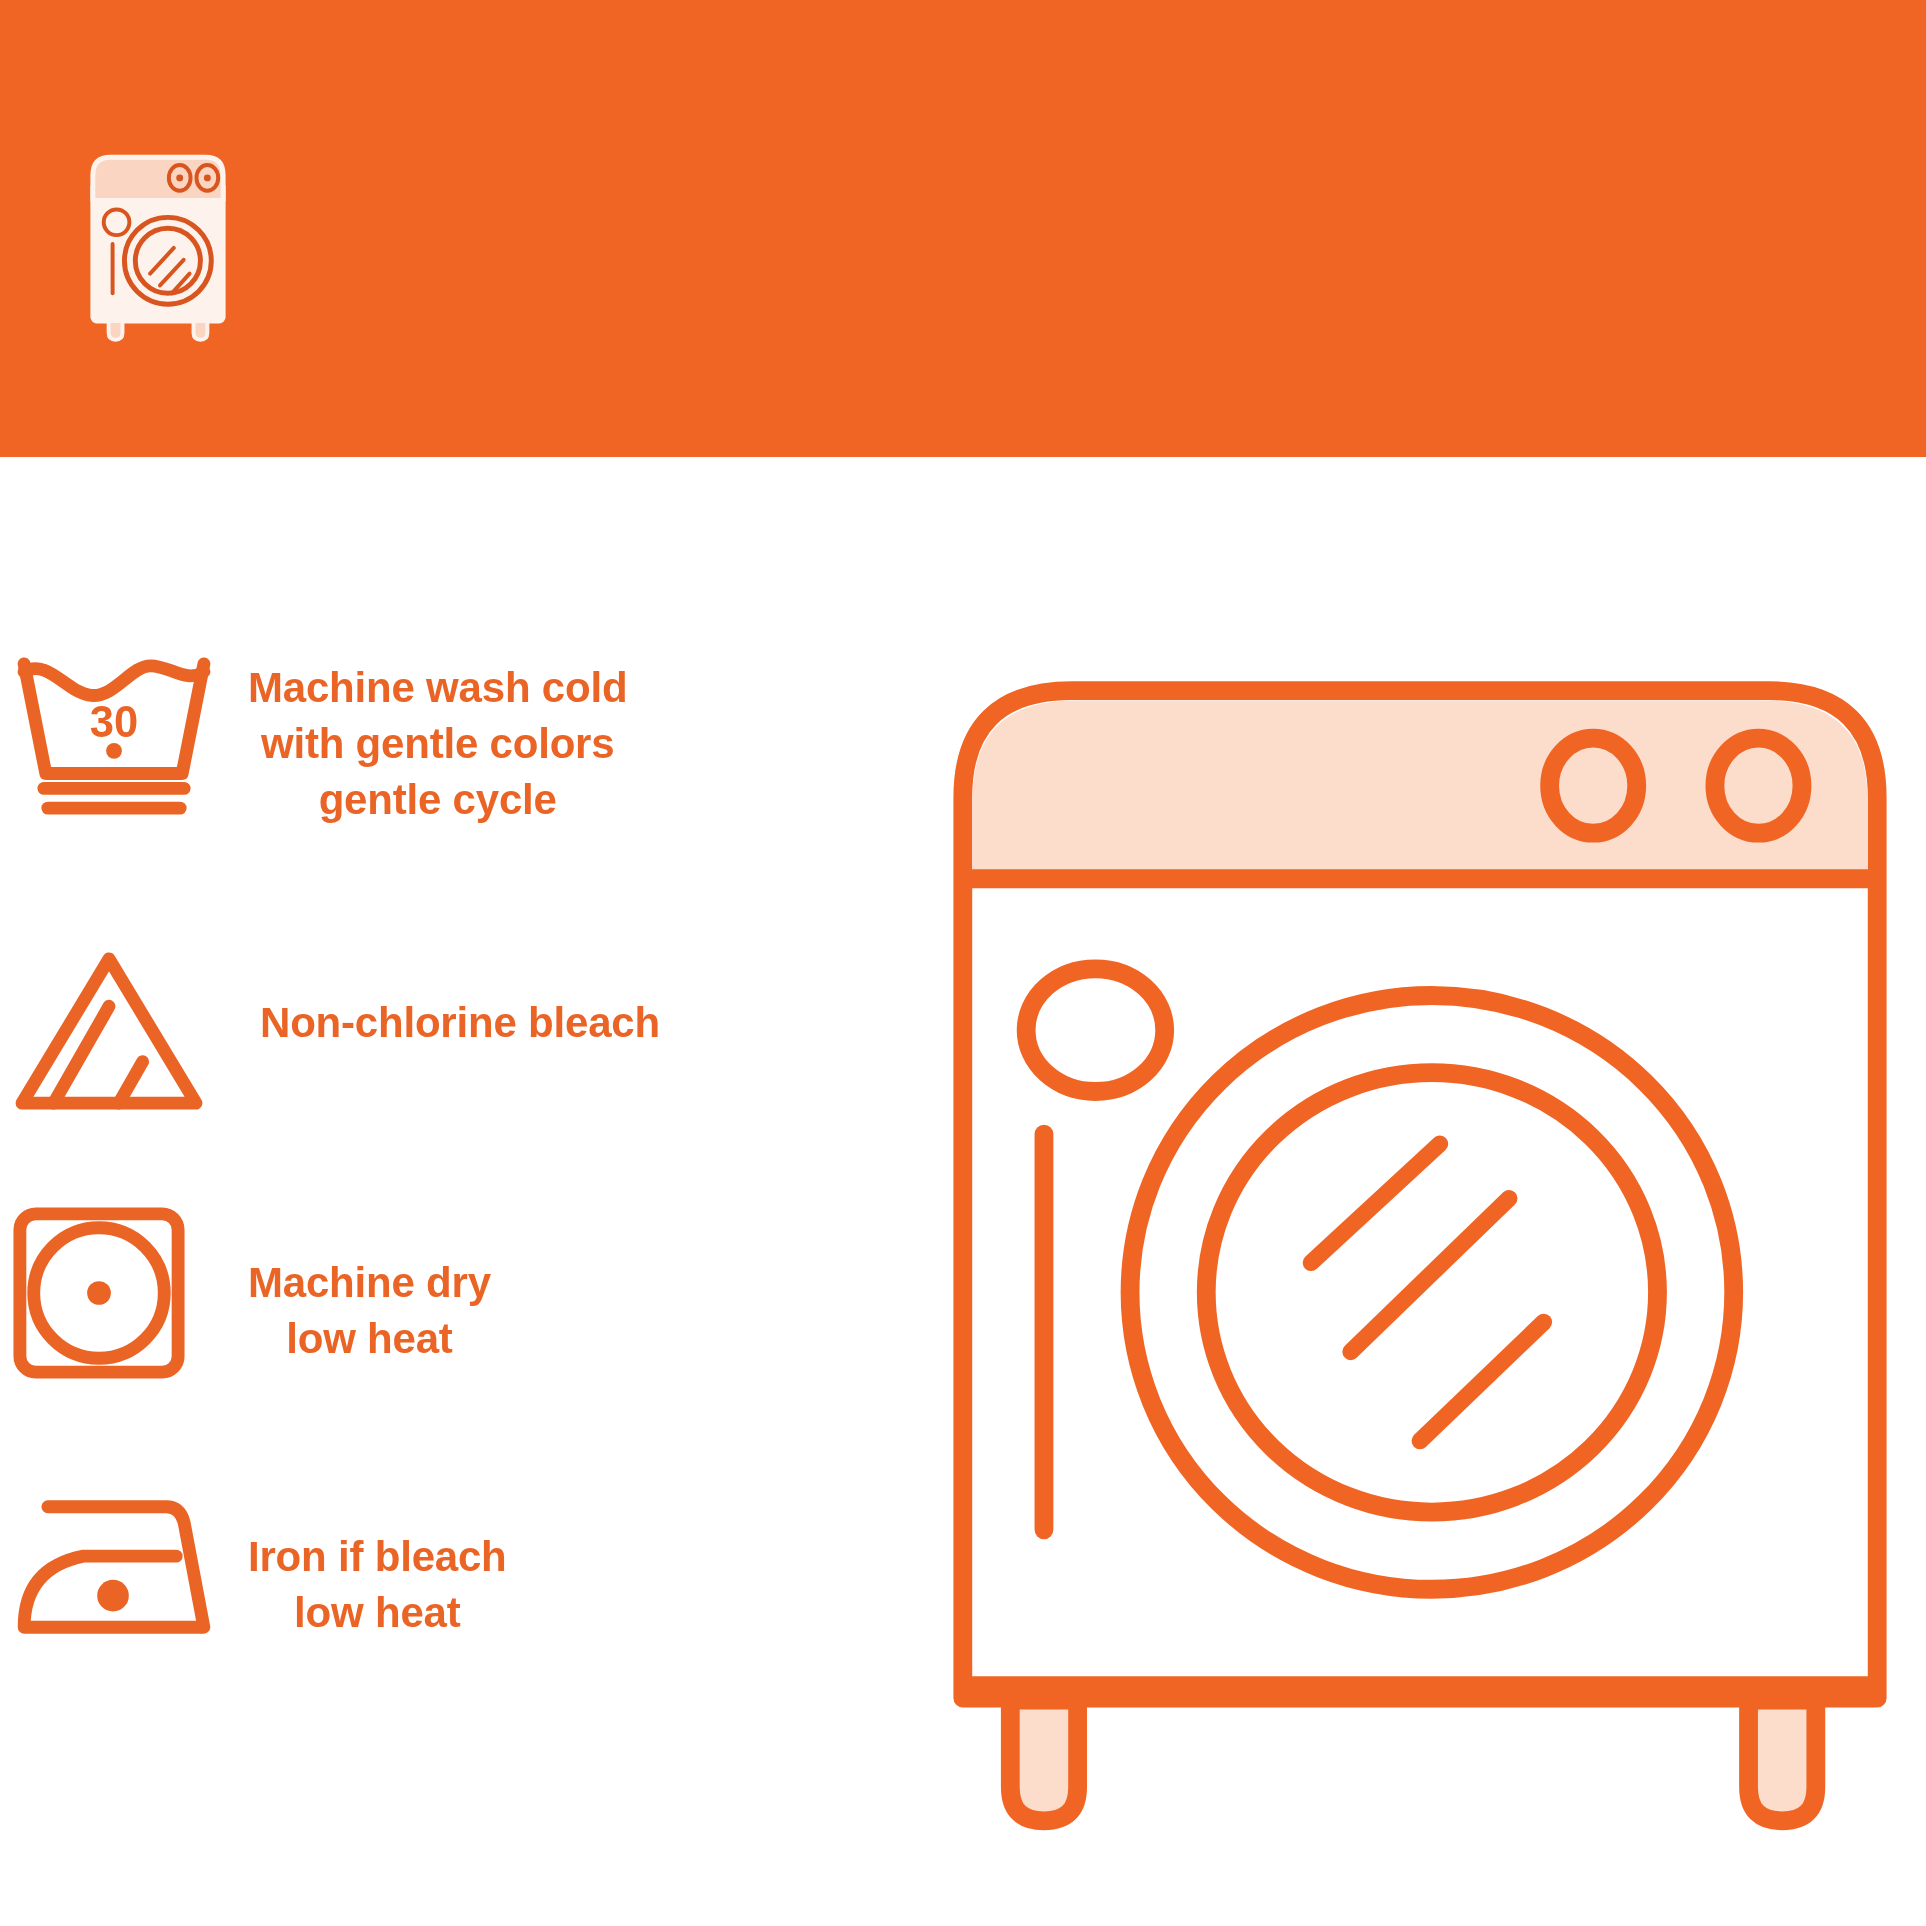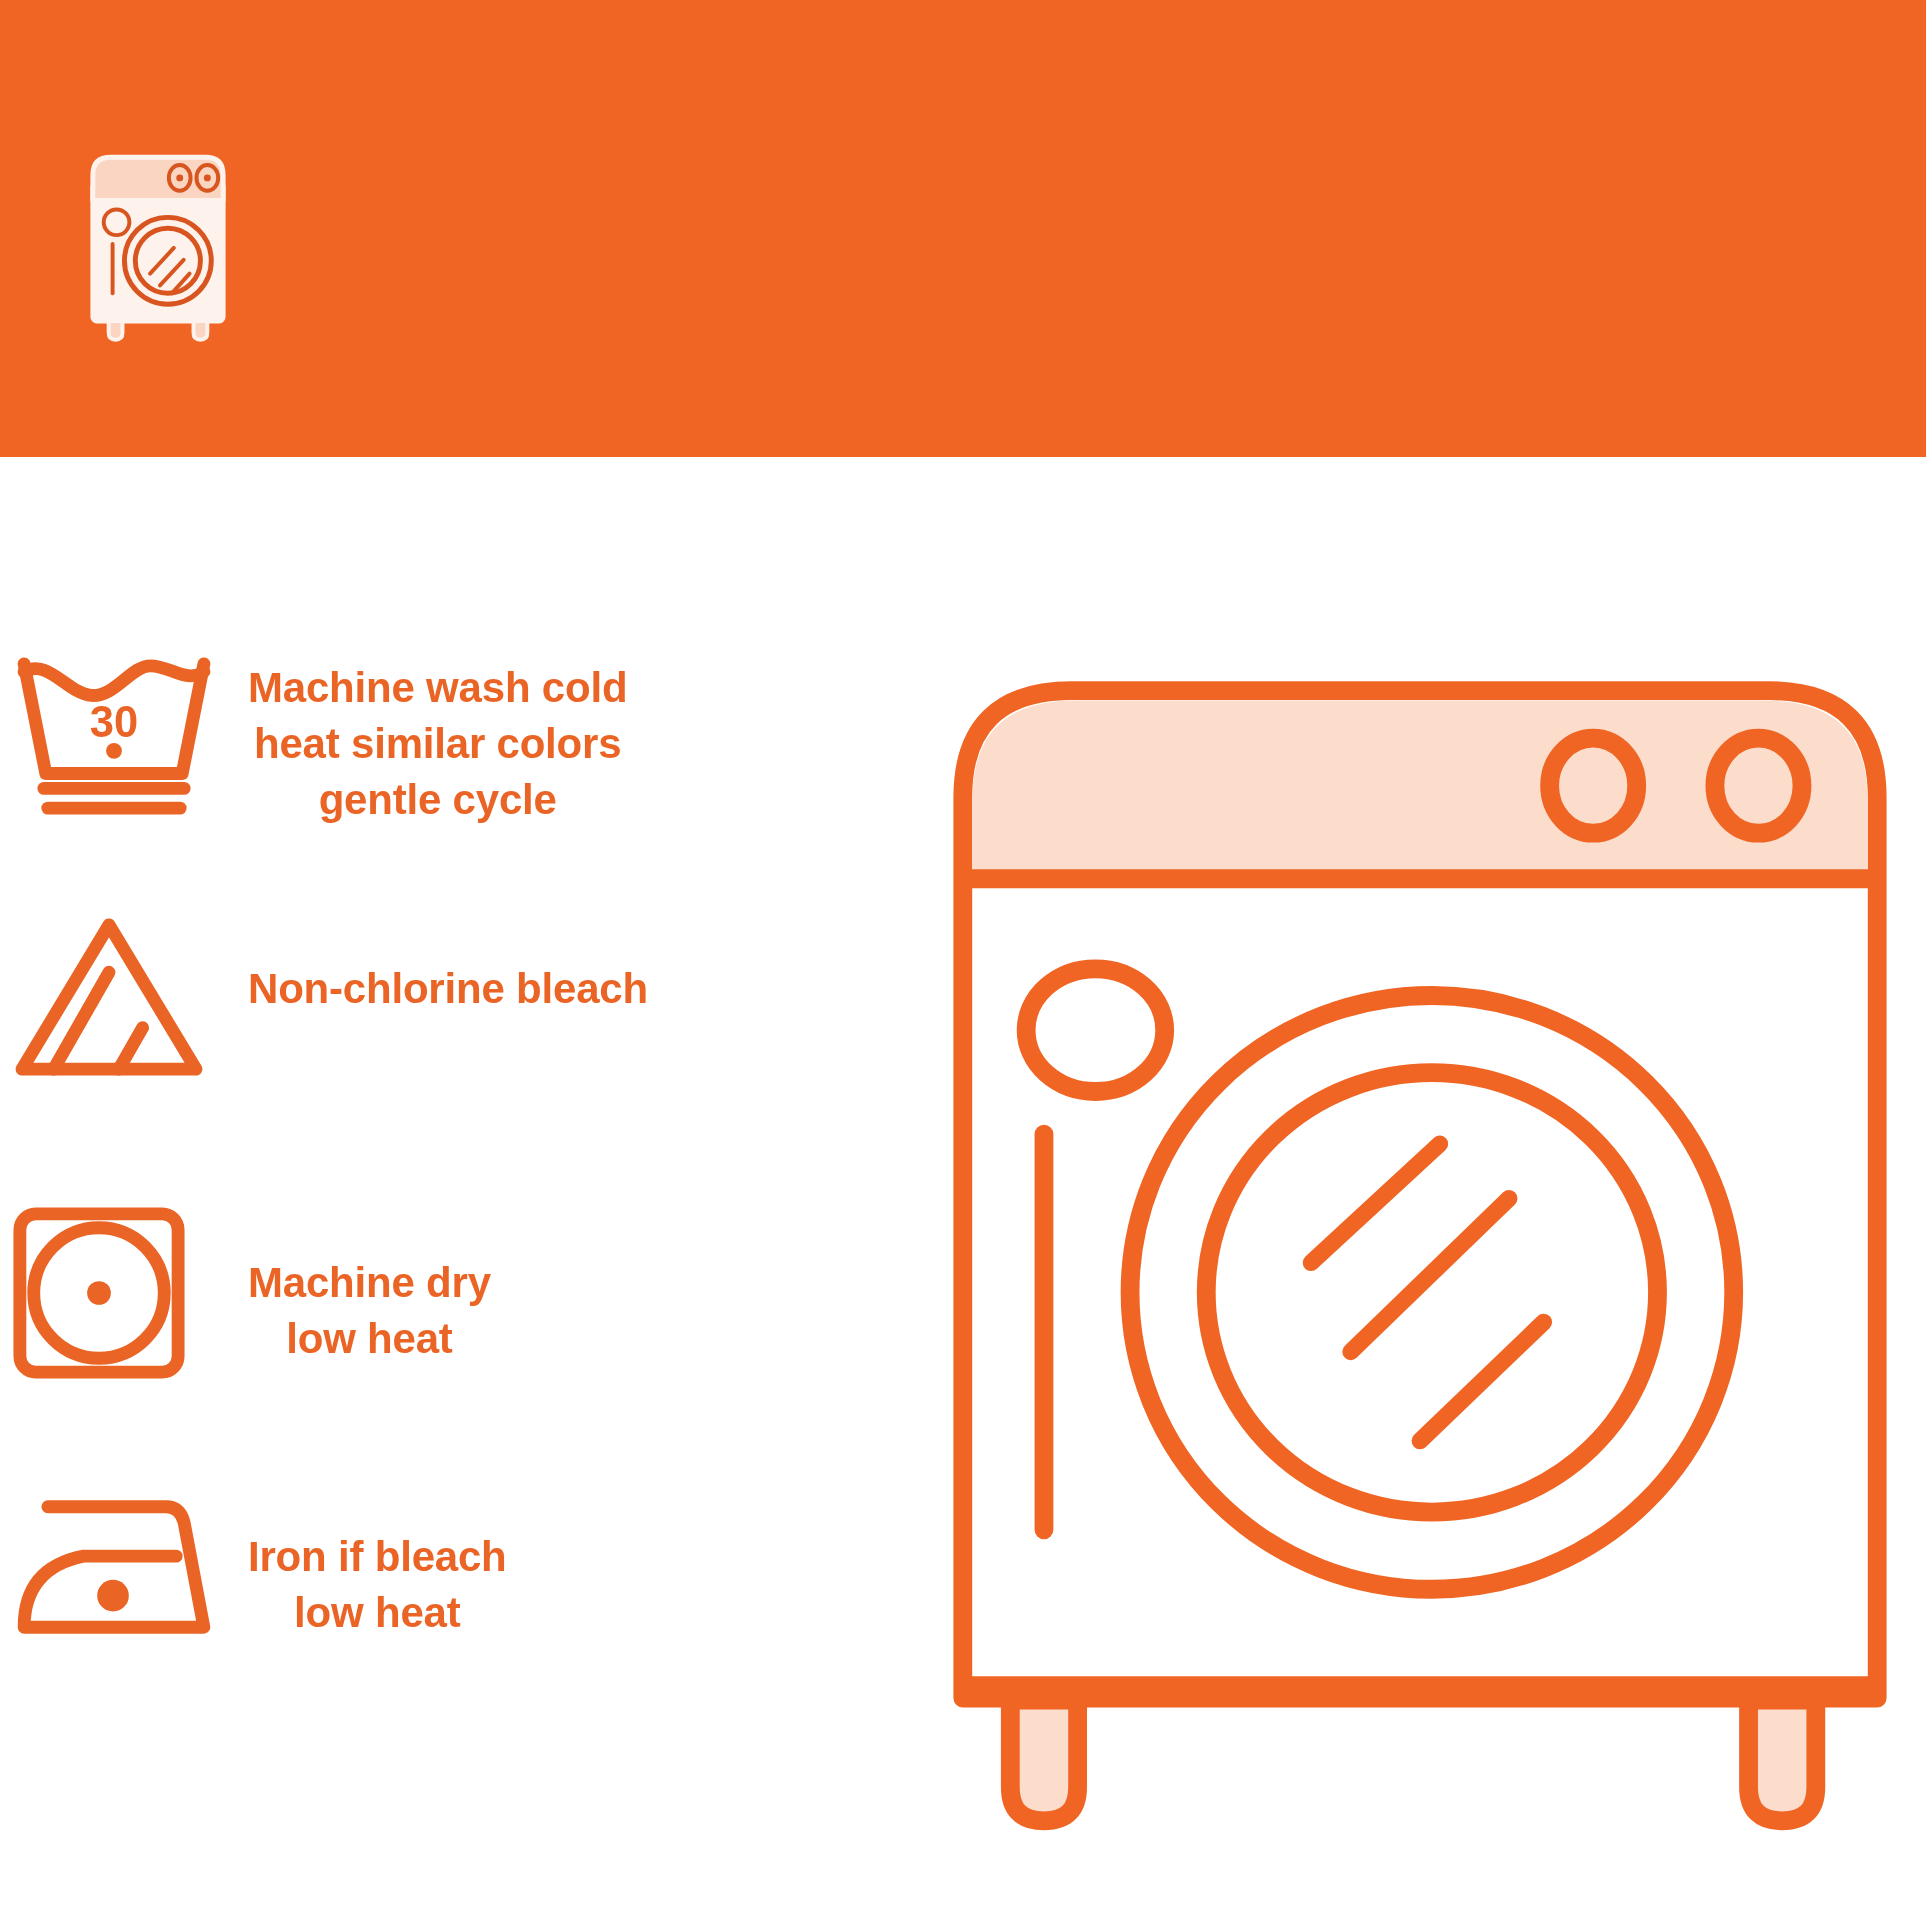--- a/index.html
+++ b/index.html
@@ -77,21 +77,21 @@
     height: 1469px;
   }
   .care-row {
     position: absolute;
     left: 0;
     width: 950px;
     display: flex;
     align-items: flex-start;
   }
   .care-row.r0 { top: 193px; }
-  .care-row.r1 { top: 456px; }
+  .care-row.r1 { top: 490px; gap: 12px; }
   .care-row.r2 { top: 747px; }
   .care-row.r3 { top: 1030px; }
 
   .care-icon-wrap {
     width: 248px;
     flex: 0 0 248px;
     display: flex;
     justify-content: flex-start;
     padding-left: 10px;
     box-sizing: border-box;
@@ -169,21 +169,21 @@
         <g fill="none" stroke="#ea6425" stroke-width="13" stroke-linecap="round">
           <line x1="34" y1="140" x2="176" y2="140"></line>
           <line x1="38" y1="160" x2="172" y2="160"></line>
         </g>
         <text x="105" y="88" fill="#ea6425" font-family="'Liberation Sans', sans-serif" font-size="44" font-weight="700" text-anchor="middle">30</text>
         <circle cx="105" cy="102" r="8" fill="#ea6425"></circle>
       </svg>
     </div>
     <div class="care-text">
       <div>Machine wash cold</div>
-      <div>heat similar colors</div>
+      <div>with gentle colors</div>
       <div>gentle cycle</div>
     </div>
   </div>
 
   <div class="care-row r1">
     <div class="care-icon-wrap">
       <svg viewBox="0 0 200 170" width="198" height="168" aria-hidden="true">
         <g fill="none" stroke="#ea6425" stroke-width="13" stroke-linecap="round" stroke-linejoin="round">
           <path d="M100 12 L188 158 L12 158 Z"></path>
           <line x1="100" y1="60" x2="44" y2="158"></line>

